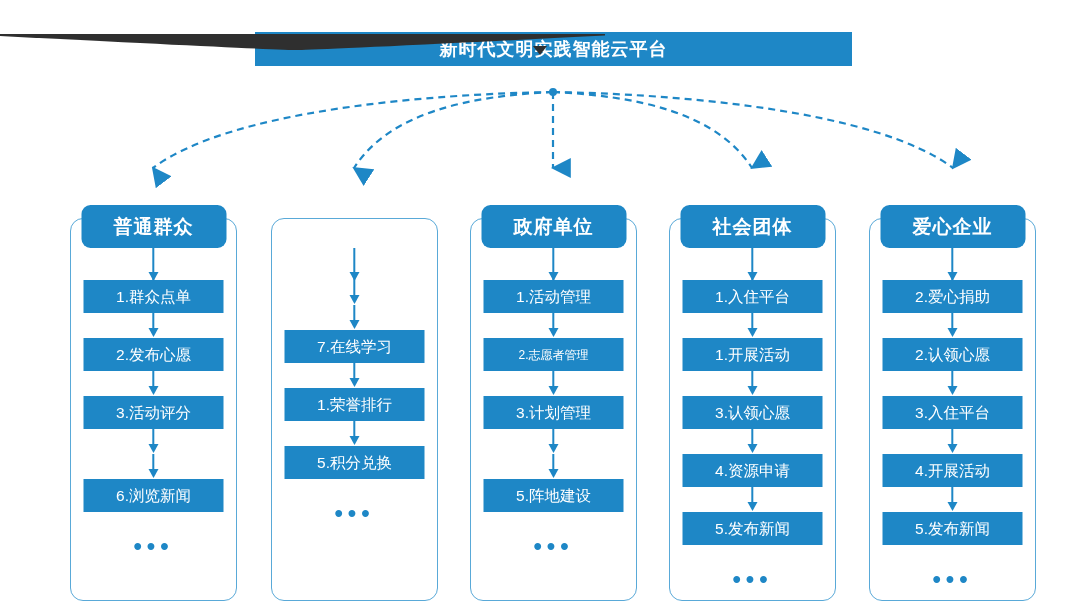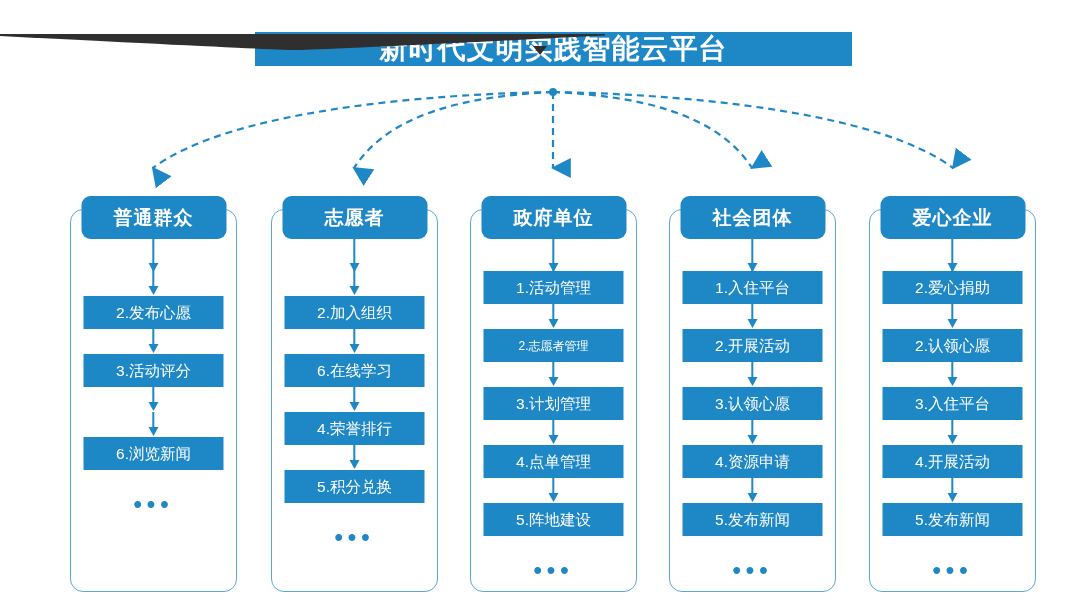--- a/index.html
+++ b/index.html
@@ -13,21 +13,21 @@
 
   
   .title-wrap { position: absolute; left: 255px; top: 32px; width: 597px; height: 34px; }
   .title-bar {
     position: absolute; inset: 0;
     background: #1e87c6;
     display: flex; align-items: center; justify-content: center;
   }
   .title-bar .title-text {
     color: #ffffff;
-    font-size: 28px;
+    font-size: 18px;
     font-weight: bold;
     letter-spacing: 1px;
     line-height: 1;
   }
   .ribbon {
     position: absolute; left: -8px; top: 34px; width: 613px; height: 16px;
     overflow: hidden;
   }
   .ribbon .ribbon-shape {
     position: absolute; left: 0; top: 0; width: 100%; height: 100%;
@@ -37,21 +37,21 @@
     width: 0; height: 0;
     border-left: 7px solid transparent;
     border-right: 7px solid transparent;
     border-top: 9px solid #2f2f2f;
   }
 
   
   .connectors { position: absolute; left: 0; top: 0; width: 1080px; height: 611px; pointer-events: none; }
 
   
-  .columns { position: absolute; left: 0; top: 196px; width: 1080px; height: 400px; }
+  .columns { position: absolute; left: 0; top: 205px; width: 1080px; height: 400px; }
   .column {
     position: absolute; top: 0; width: 167px; height: 396px;
   }
   .col-frame {
     position: absolute; left: 0; top: 13px; width: 167px; height: 383px;
     border: 1.6px solid #59a9d8;
     border-radius: 13px;
     background: transparent;
   }
   .col-header {
@@ -138,20 +138,21 @@
   <div class="columns">
 
     <div class="column" style="left:70px;">
       <div class="col-frame"></div>
       <div class="col-header">普通群众</div>
       <div class="col-body">
         <div class="head-stem">
           <div class="stem-line"></div>
             <div class="stem-head"></div>
         </div>
+        <div class="item">1.群众点单</div>
         <div class="arrow">
             <div class="a-line"></div>
             <div class="a-head"></div>
           </div>
         <div class="item">2.发布心愿</div>
         <div class="arrow">
             <div class="a-line"></div>
             <div class="a-head"></div>
           </div>
         <div class="item">3.活动评分</div>
@@ -163,41 +164,39 @@
             <div class="a-line"></div>
             <div class="a-head"></div>
           </div>
         <div class="item">6.浏览新闻</div>
         <div class="dots">•••</div>
       </div>
     </div>
 
     <div class="column" style="left:271px;">
       <div class="col-frame"></div>
-      <div class="col-header">志愿者</div>
-      <div class="col-body">
-        <div class="head-stem">
-          <div class="stem-line"></div>
-            <div class="stem-head"></div>
-        </div>
-        <div class="arrow">
-            <div class="a-line"></div>
-            <div class="a-head"></div>
-          </div>
-        <div class="item">2.加入组织</div>
-        <div class="arrow">
-            <div class="a-line"></div>
-            <div class="a-head"></div>
-          </div>
-        <div class="item">6.在线学习</div>
-        <div class="arrow">
-            <div class="a-line"></div>
-            <div class="a-head"></div>
-          </div>
-        <div class="item">4.荣誉排行</div>
+      <div class="col-body">
+        <div class="head-stem">
+          <div class="stem-line"></div>
+            <div class="stem-head"></div>
+        </div>
+        <div class="arrow">
+            <div class="a-line"></div>
+            <div class="a-head"></div>
+          </div>
+        <div class="arrow">
+            <div class="a-line"></div>
+            <div class="a-head"></div>
+          </div>
+        <div class="item">7.在线学习</div>
+        <div class="arrow">
+            <div class="a-line"></div>
+            <div class="a-head"></div>
+          </div>
+        <div class="item">1.荣誉排行</div>
         <div class="arrow">
             <div class="a-line"></div>
             <div class="a-head"></div>
           </div>
         <div class="item">5.积分兑换</div>
         <div class="dots">•••</div>
       </div>
     </div>
 
     <div class="column" style="left:470px;">
@@ -216,21 +215,20 @@
         <div class="item long">2.志愿者管理</div>
         <div class="arrow">
             <div class="a-line"></div>
             <div class="a-head"></div>
           </div>
         <div class="item">3.计划管理</div>
         <div class="arrow">
             <div class="a-line"></div>
             <div class="a-head"></div>
           </div>
-        <div class="item">4.点单管理</div>
         <div class="arrow">
             <div class="a-line"></div>
             <div class="a-head"></div>
           </div>
         <div class="item">5.阵地建设</div>
         <div class="dots">•••</div>
       </div>
     </div>
 
     <div class="column" style="left:669px;">
@@ -239,21 +237,21 @@
       <div class="col-body">
         <div class="head-stem">
           <div class="stem-line"></div>
             <div class="stem-head"></div>
         </div>
         <div class="item">1.入住平台</div>
         <div class="arrow">
             <div class="a-line"></div>
             <div class="a-head"></div>
           </div>
-        <div class="item">2.开展活动</div>
+        <div class="item">1.开展活动</div>
         <div class="arrow">
             <div class="a-line"></div>
             <div class="a-head"></div>
           </div>
         <div class="item">3.认领心愿</div>
         <div class="arrow">
             <div class="a-line"></div>
             <div class="a-head"></div>
           </div>
         <div class="item">4.资源申请</div>

